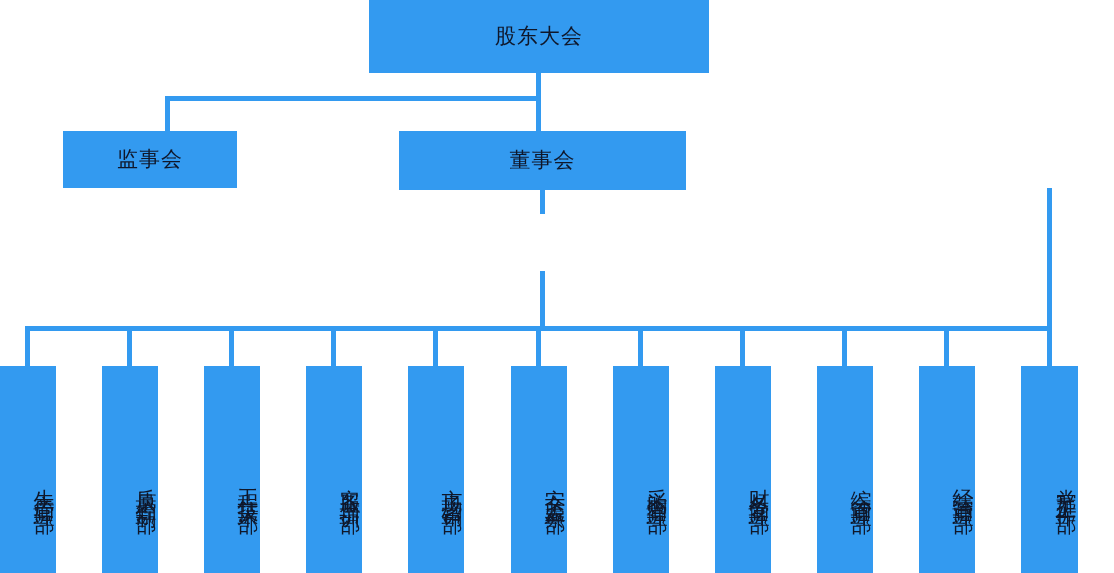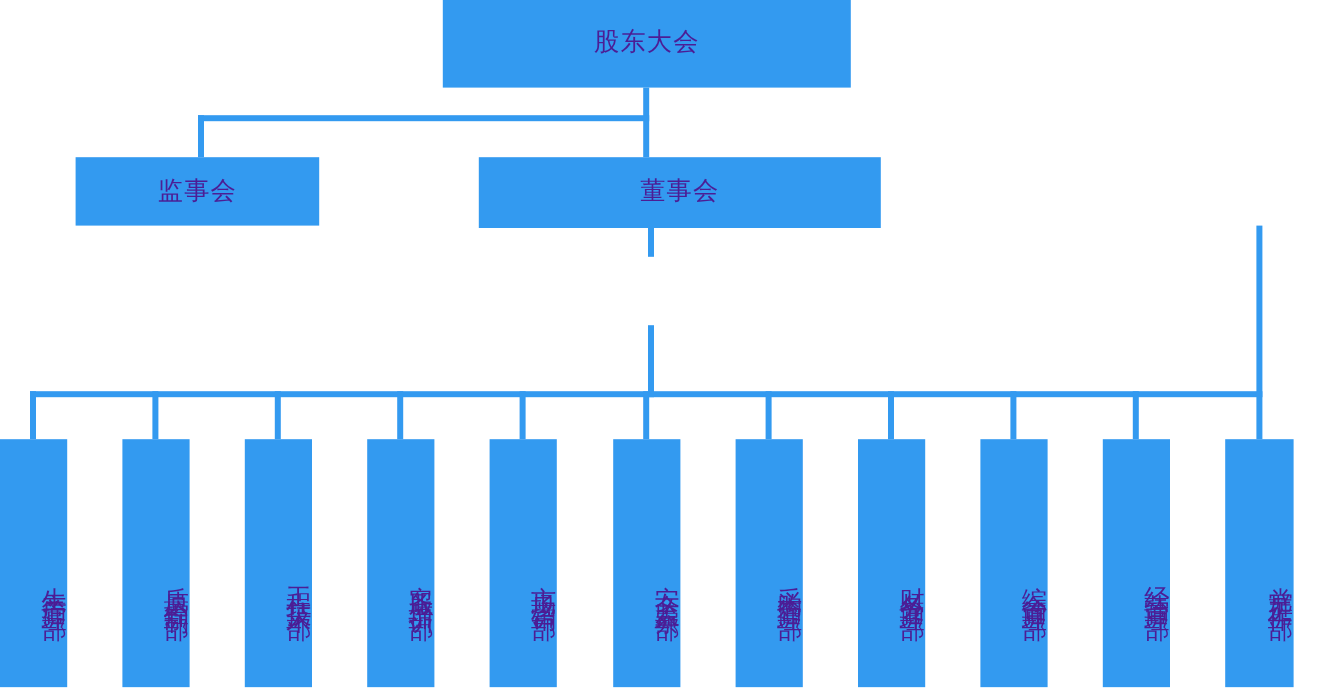--- a/index.html
+++ b/index.html
@@ -14,21 +14,21 @@
   #chart-root {
     position: relative;
     width: 1114px;
     height: 573px;
     background: #ffffff;
     overflow: hidden;
   }
   .node {
     position: absolute;
     background: #339af0;
-    color: #4c1d95;
+    color: #0f172a;
     display: flex;
     align-items: center;
     justify-content: center;
     box-sizing: border-box;
     line-height: 1.15;
     letter-spacing: 1px;
     user-select: none;
   }
   .node.horizontal {
     font-size: 21px;
@@ -70,22 +70,22 @@
   <div class="conn" style="left:331px; top:326px; width:5px; height:40px;"></div>
   <div class="conn" style="left:433px; top:326px; width:5px; height:40px;"></div>
   <div class="conn" style="left:536px; top:326px; width:5px; height:40px;"></div>
   <div class="conn" style="left:638px; top:326px; width:5px; height:40px;"></div>
   <div class="conn" style="left:740px; top:326px; width:5px; height:40px;"></div>
   <div class="conn" style="left:842px; top:326px; width:5px; height:40px;"></div>
   <div class="conn" style="left:944px; top:326px; width:5px; height:40px;"></div>
 
   <div class="node horizontal" style="left:369px; top:0px; width:340px; height:73px;">股东大会</div>
 
-  <div class="node horizontal" style="left:63px; top:131px; width:203px; height:57px;font-family:Liberation Serif, serif;">监事会</div>
-  <div class="node horizontal" style="left:399px; top:131px; width:335px; height:59px;">董事会</div>
+  <div class="node horizontal" style="left:63px; top:131px; width:174px; height:57px;">监事会</div>
+  <div class="node horizontal" style="left:399px; top:131px; width:287px; height:59px;">董事会</div>
 
 
   <div class="node vertical" style="left:0px; top:366px; width:56px; height:207px;">生产管理部</div>
   <div class="node vertical" style="left:102px; top:366px; width:56px; height:207px;">质量控制部</div>
   <div class="node vertical" style="left:204px; top:366px; width:56px; height:207px;">工程技术部</div>
   <div class="node vertical" style="left:306px; top:366px; width:56px; height:207px;">客服培训部</div>
   <div class="node vertical" style="left:408px; top:366px; width:56px; height:207px;">市场营销部</div>
   <div class="node vertical" style="left:511px; top:366px; width:56px; height:207px;">安全监察部</div>
   <div class="node vertical" style="left:613px; top:366px; width:56px; height:207px;">采购管理部</div>
   <div class="node vertical" style="left:715px; top:366px; width:56px; height:207px;">财务管理部</div>

